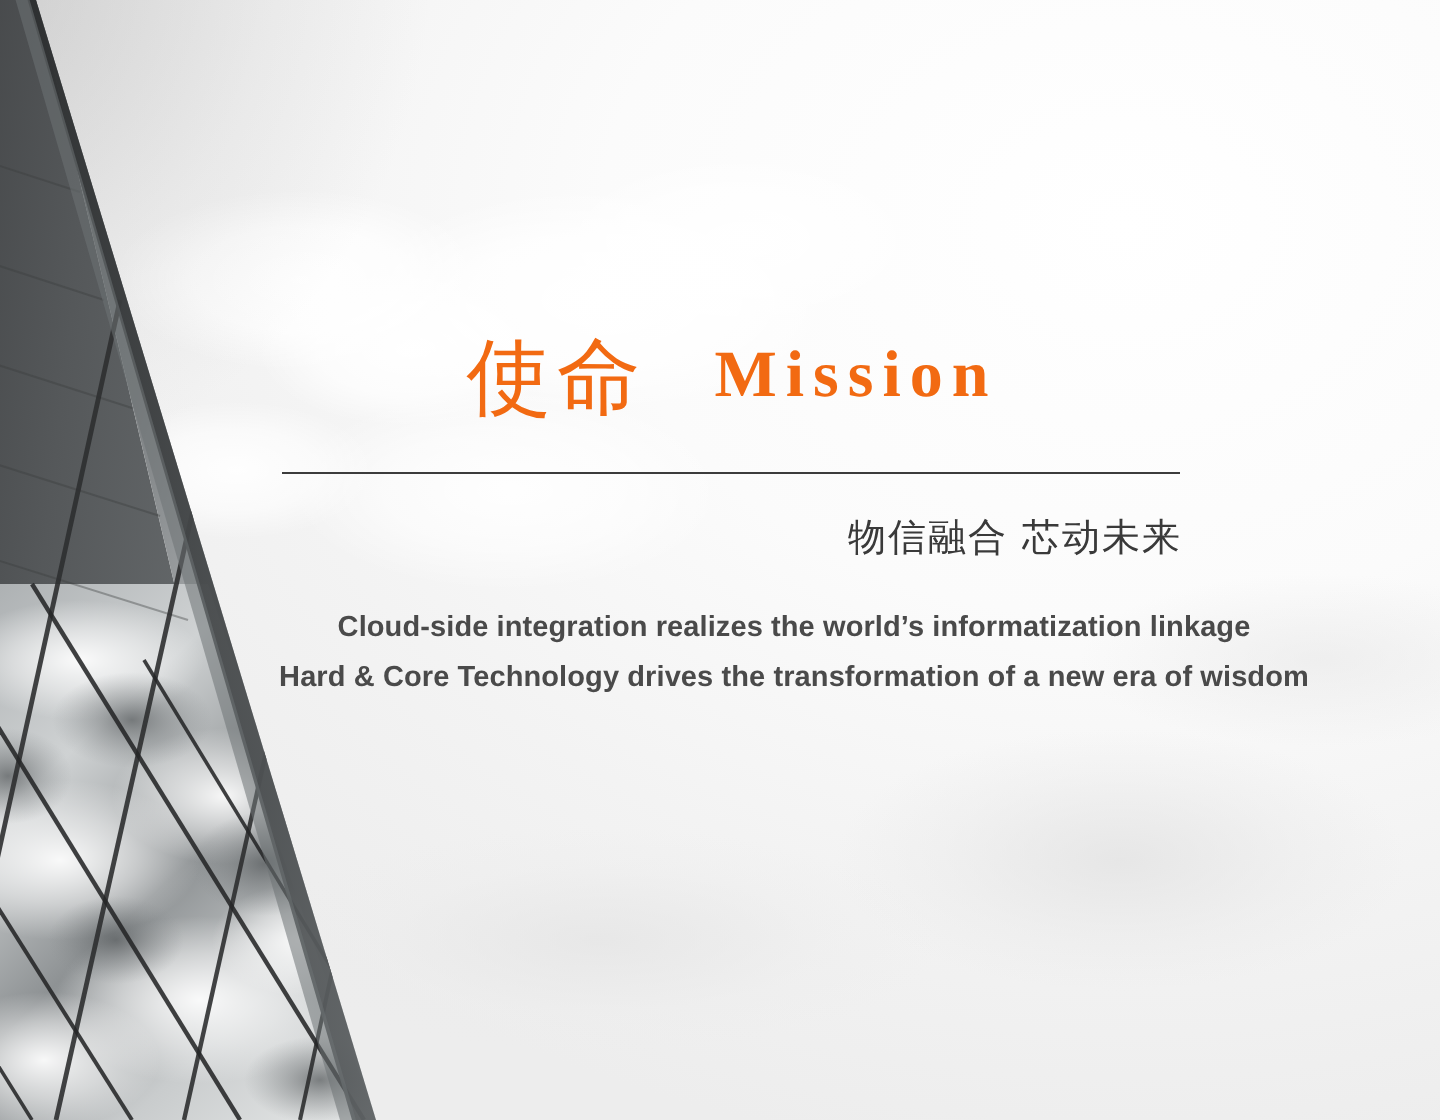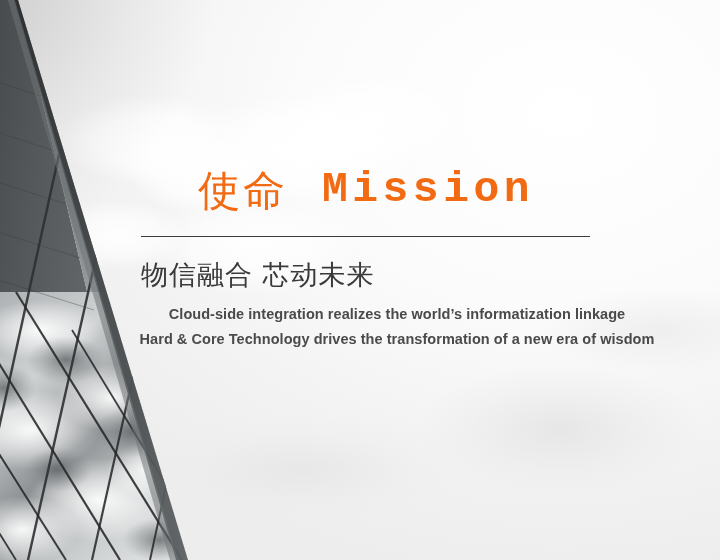--- a/index.html
+++ b/index.html
@@ -70,22 +70,22 @@
     justify-content: center;
   }
   #title-cn {
     font-family: "DejaVu Sans", "Liberation Sans", sans-serif;
     font-size: 42px;
     line-height: 1;
     letter-spacing: 3px;
     font-weight: 400;
   }
   #title-en {
-    font-family: Liberation Mono, monospace;
-    font-size: 43px;
+    font-family: Liberation Serif, serif;
+    font-size: 33px;
     font-weight: 700;
     letter-spacing: 4.5px;
     line-height: 1;
     margin-left: 34px;
     padding-bottom: 2px;
   }
 
   #divider {
     position: absolute;
     left: 141px;
@@ -93,23 +93,23 @@
     width: 449px;
     height: 1px;
     background: #3c3c3c;
   }
 
   #subtitle {
     position: absolute;
     left: 141px;
     top: 258px;
     width: 450px;
-    text-align: left;
+    text-align: right;
     font-family: "DejaVu Sans", "Liberation Sans", sans-serif;
-    font-size: 27px;
+    font-size: 19px;
     letter-spacing: 1px;
     color: #3a3a3a;
     line-height: 1.25;
   }
 
   #taglines {
     position: absolute;
     left: 57px;
     top: 302px;
     width: 680px;

